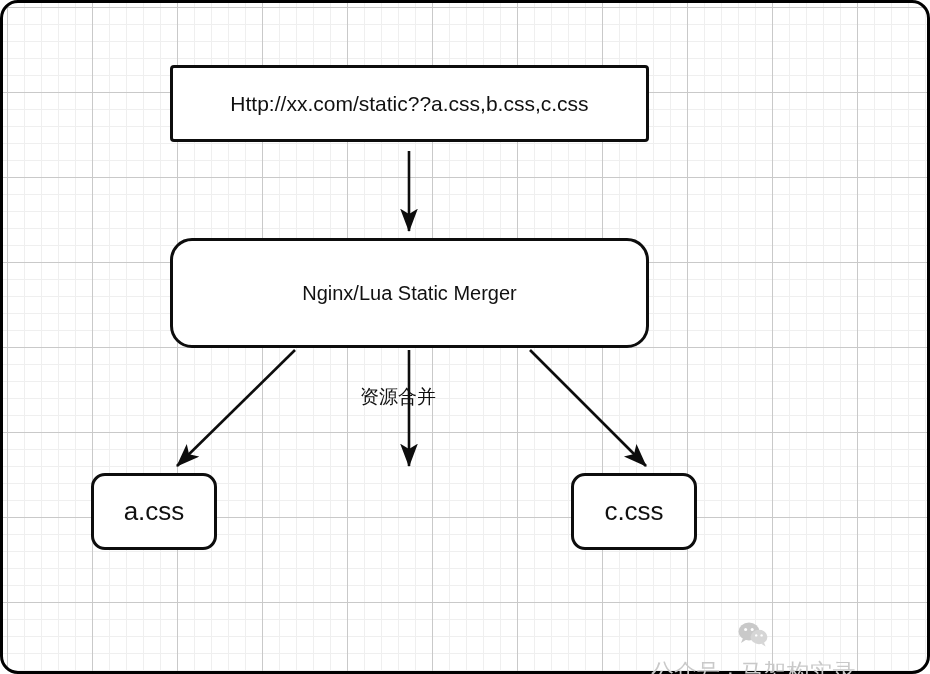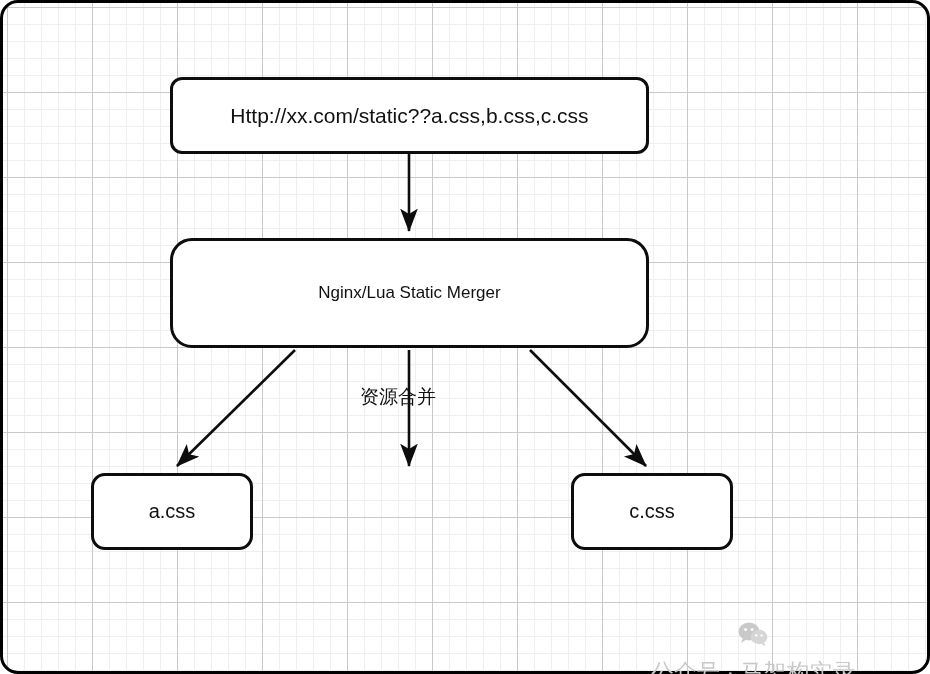--- a/index.html
+++ b/index.html
@@ -57,42 +57,42 @@
     border: 3px solid #0d0d0d;
     display: flex;
     align-items: center;
     justify-content: center;
     color: #111111;
     text-align: center;
   }
 
   #node-request {
     left: 167px;
-    top: 74px;
+    top: 62px;
     width: 479px;
     height: 77px;
-    border-radius: 12px;
+    border-radius: 4px;
     font-size: 21px;
   }
 
   #node-merger {
     left: 167px;
     top: 235px;
     width: 479px;
     height: 110px;
     border-radius: 22px;
-    font-size: 17px;
+    font-size: 20px;
   }
 
   .leaf {
     top: 470px;
-    width: 162px;
+    width: 126px;
     height: 77px;
     border-radius: 14px;
-    font-size: 20px;
+    font-size: 26px;
   }
 
   #node-a-css { left: 88px; }
   #node-b-css { left: 328px; }
   #node-c-css { left: 568px; }
 
   .edge-label {
     position: absolute;
     font-size: 19px;
     color: #111111;

